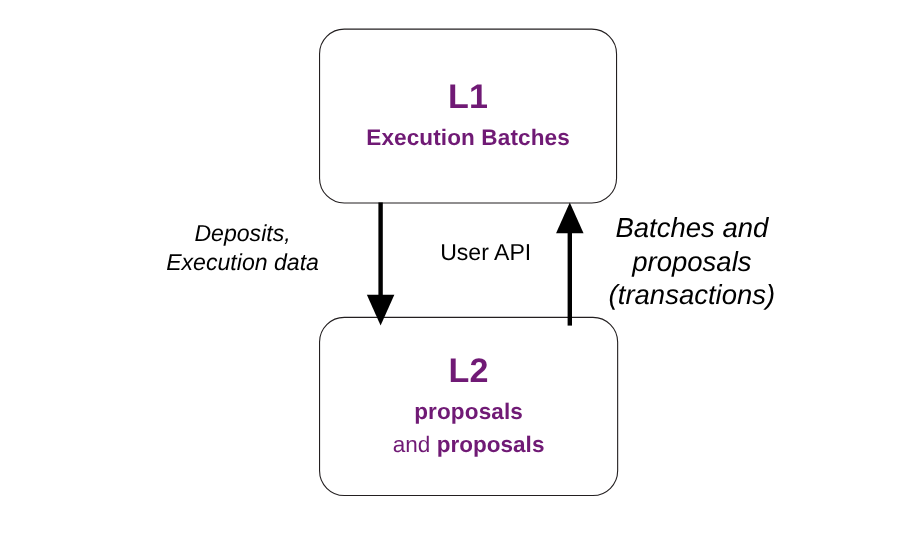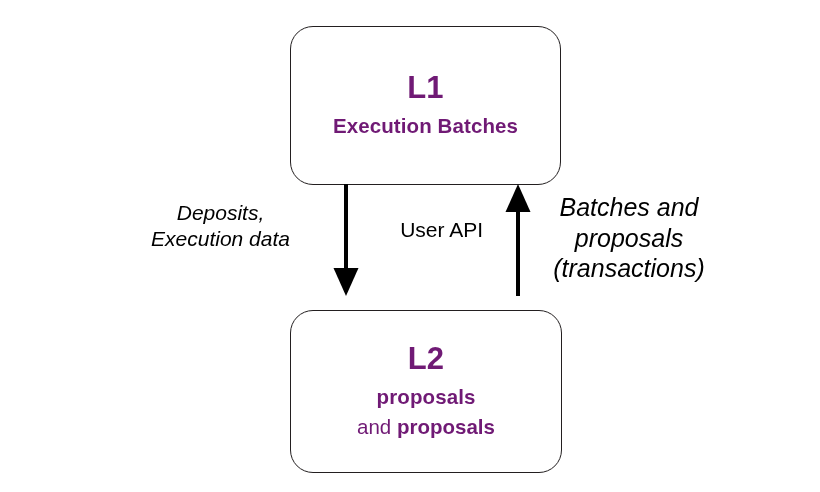--- a/index.html
+++ b/index.html
@@ -36,21 +36,21 @@
     color: #701a75;
   }
   #box-l1 {
     left: 290px;
     top: 26px;
     width: 271px;
     height: 159px;
   }
   #box-l2 {
     left: 290px;
-    top: 310px;
+    top: 288px;
     width: 272px;
     height: 163px;
   }
   .node-title {
     font-size: 31px;
     font-weight: bold;
     line-height: 1.04;
     letter-spacing: 0.2px;
     margin: 0;
   }

